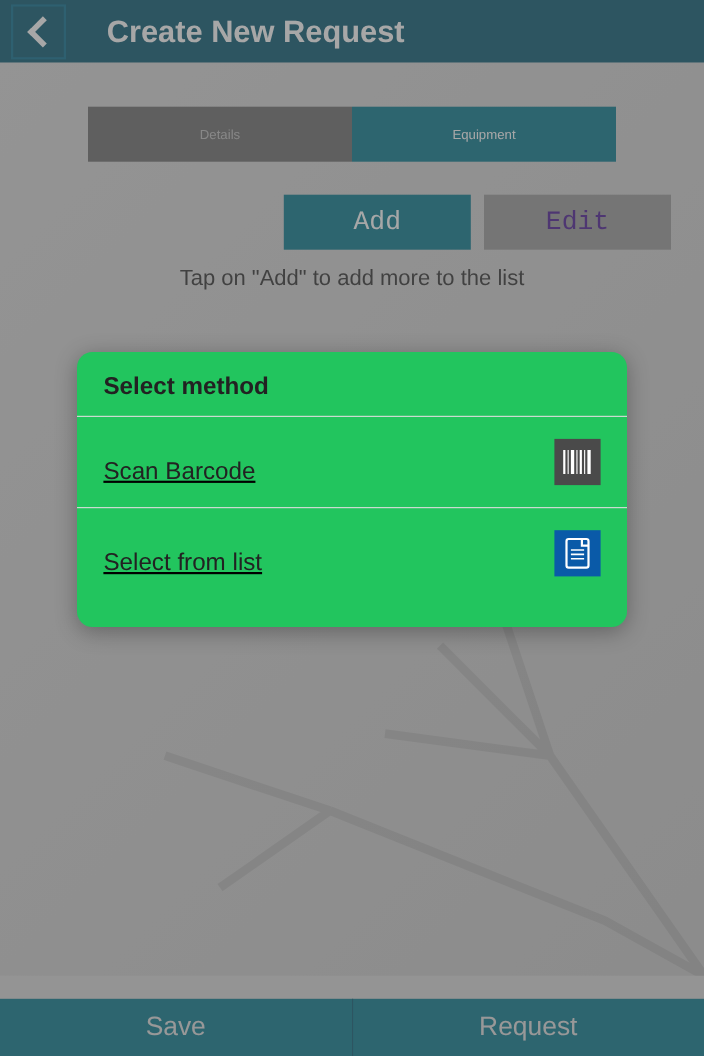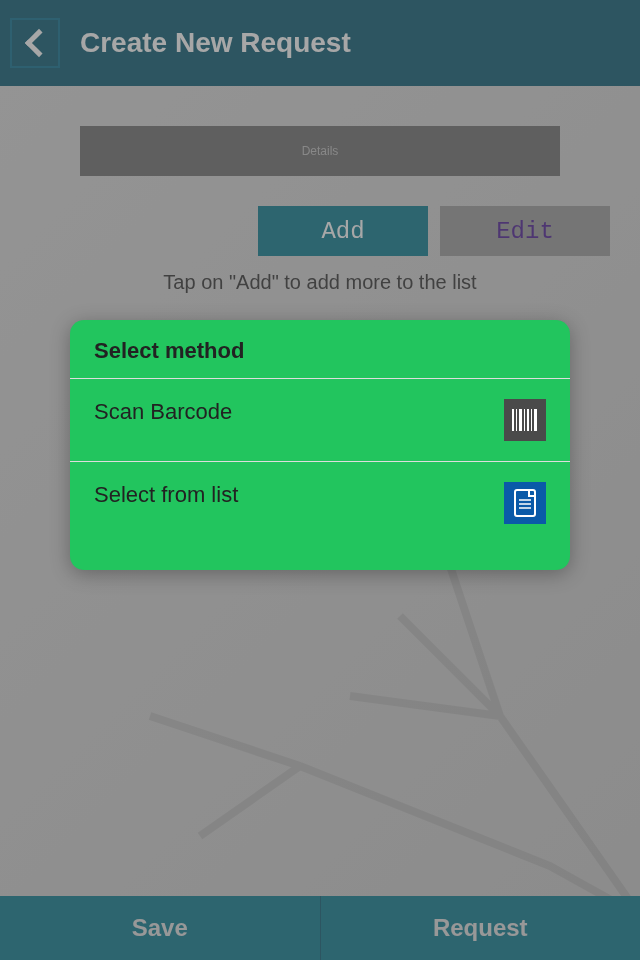--- a/index.html
+++ b/index.html
@@ -10,24 +10,25 @@
     body {
       width: 640px;
       height: 960px;
       font-family: Arial, sans-serif;
       background: #d8d8d8;
       position: relative;
       overflow: hidden;
     }
     .header {
       background: #0a5a72;
-      height: 86px;
+      height: 57px;
       display: flex;
       align-items: center;
       padding: 0 10px;
+      gap: 17px;
     }
     .back-btn {
       width: 50px;
       height: 50px;
       border: 2px solid #0d7090;
       display: flex;
       align-items: center;
       justify-content: center;
       cursor: pointer;
     }
@@ -108,24 +109,23 @@
       right: 0;
       width: 640px;
       height: 400px;
       opacity: 0.15;
     }
     .footer {
       position: absolute;
       bottom: 0;
       left: 0;
       right: 0;
-      height: 64px;
+      height: 52px;
       background: #0a7a8f;
       display: flex;
-      font-weight: bold;
     }
     .footer-btn {
       flex: 1;
       display: flex;
       align-items: center;
       justify-content: center;
       color: #e0e0e0;
       font-size: 24px;
       cursor: pointer;
     }
@@ -155,25 +155,26 @@
     }
     .modal-header {
       padding: 18px 24px 14px 24px;
       font-size: 22px;
       font-weight: bold;
       color: #222;
       border-bottom: 1px solid #ddd;
     }
     .modal-item {
       display: flex;
-      align-items: flex-start;
+      align-items: flex-end;
       justify-content: space-between;
       padding: 20px 24px;
       border-bottom: 1px solid #ddd;
       cursor: pointer;
+      text-decoration: underline;
     }
     .modal-item:last-child {
       border-bottom: none;
       padding-bottom: 46px;
     }
     .modal-item-label {
       font-size: 22px;
       color: #222;
     }
     .icon-box {
@@ -199,20 +200,21 @@
   </div>
   <div class="header-title">Create New Request</div>
 </div>
 
 <div class="content">
   <svg class="branches" viewBox="0 0 640 400">
     <path d="M 640 400 L 500 200 L 400 100 M 500 200 L 350 180 M 500 200 L 450 50 M 640 400 L 550 350 L 300 250 M 300 250 L 150 200 M 300 250 L 200 320" stroke="#555" stroke-width="8" fill="none"></path>
   </svg>
   <div class="tabs">
     <div class="tab">Details</div>
+    <div class="tab active">Equipment</div>
   </div>
   <div class="action-buttons">
     <div class="action-btn add-btn">Add</div>
     <div class="action-btn edit-btn">Edit</div>
   </div>
   <div class="hint-text">Tap on "Add" to add more to the list</div>
 </div>
 
 <div class="footer">
   <div class="footer-btn">Save</div>

